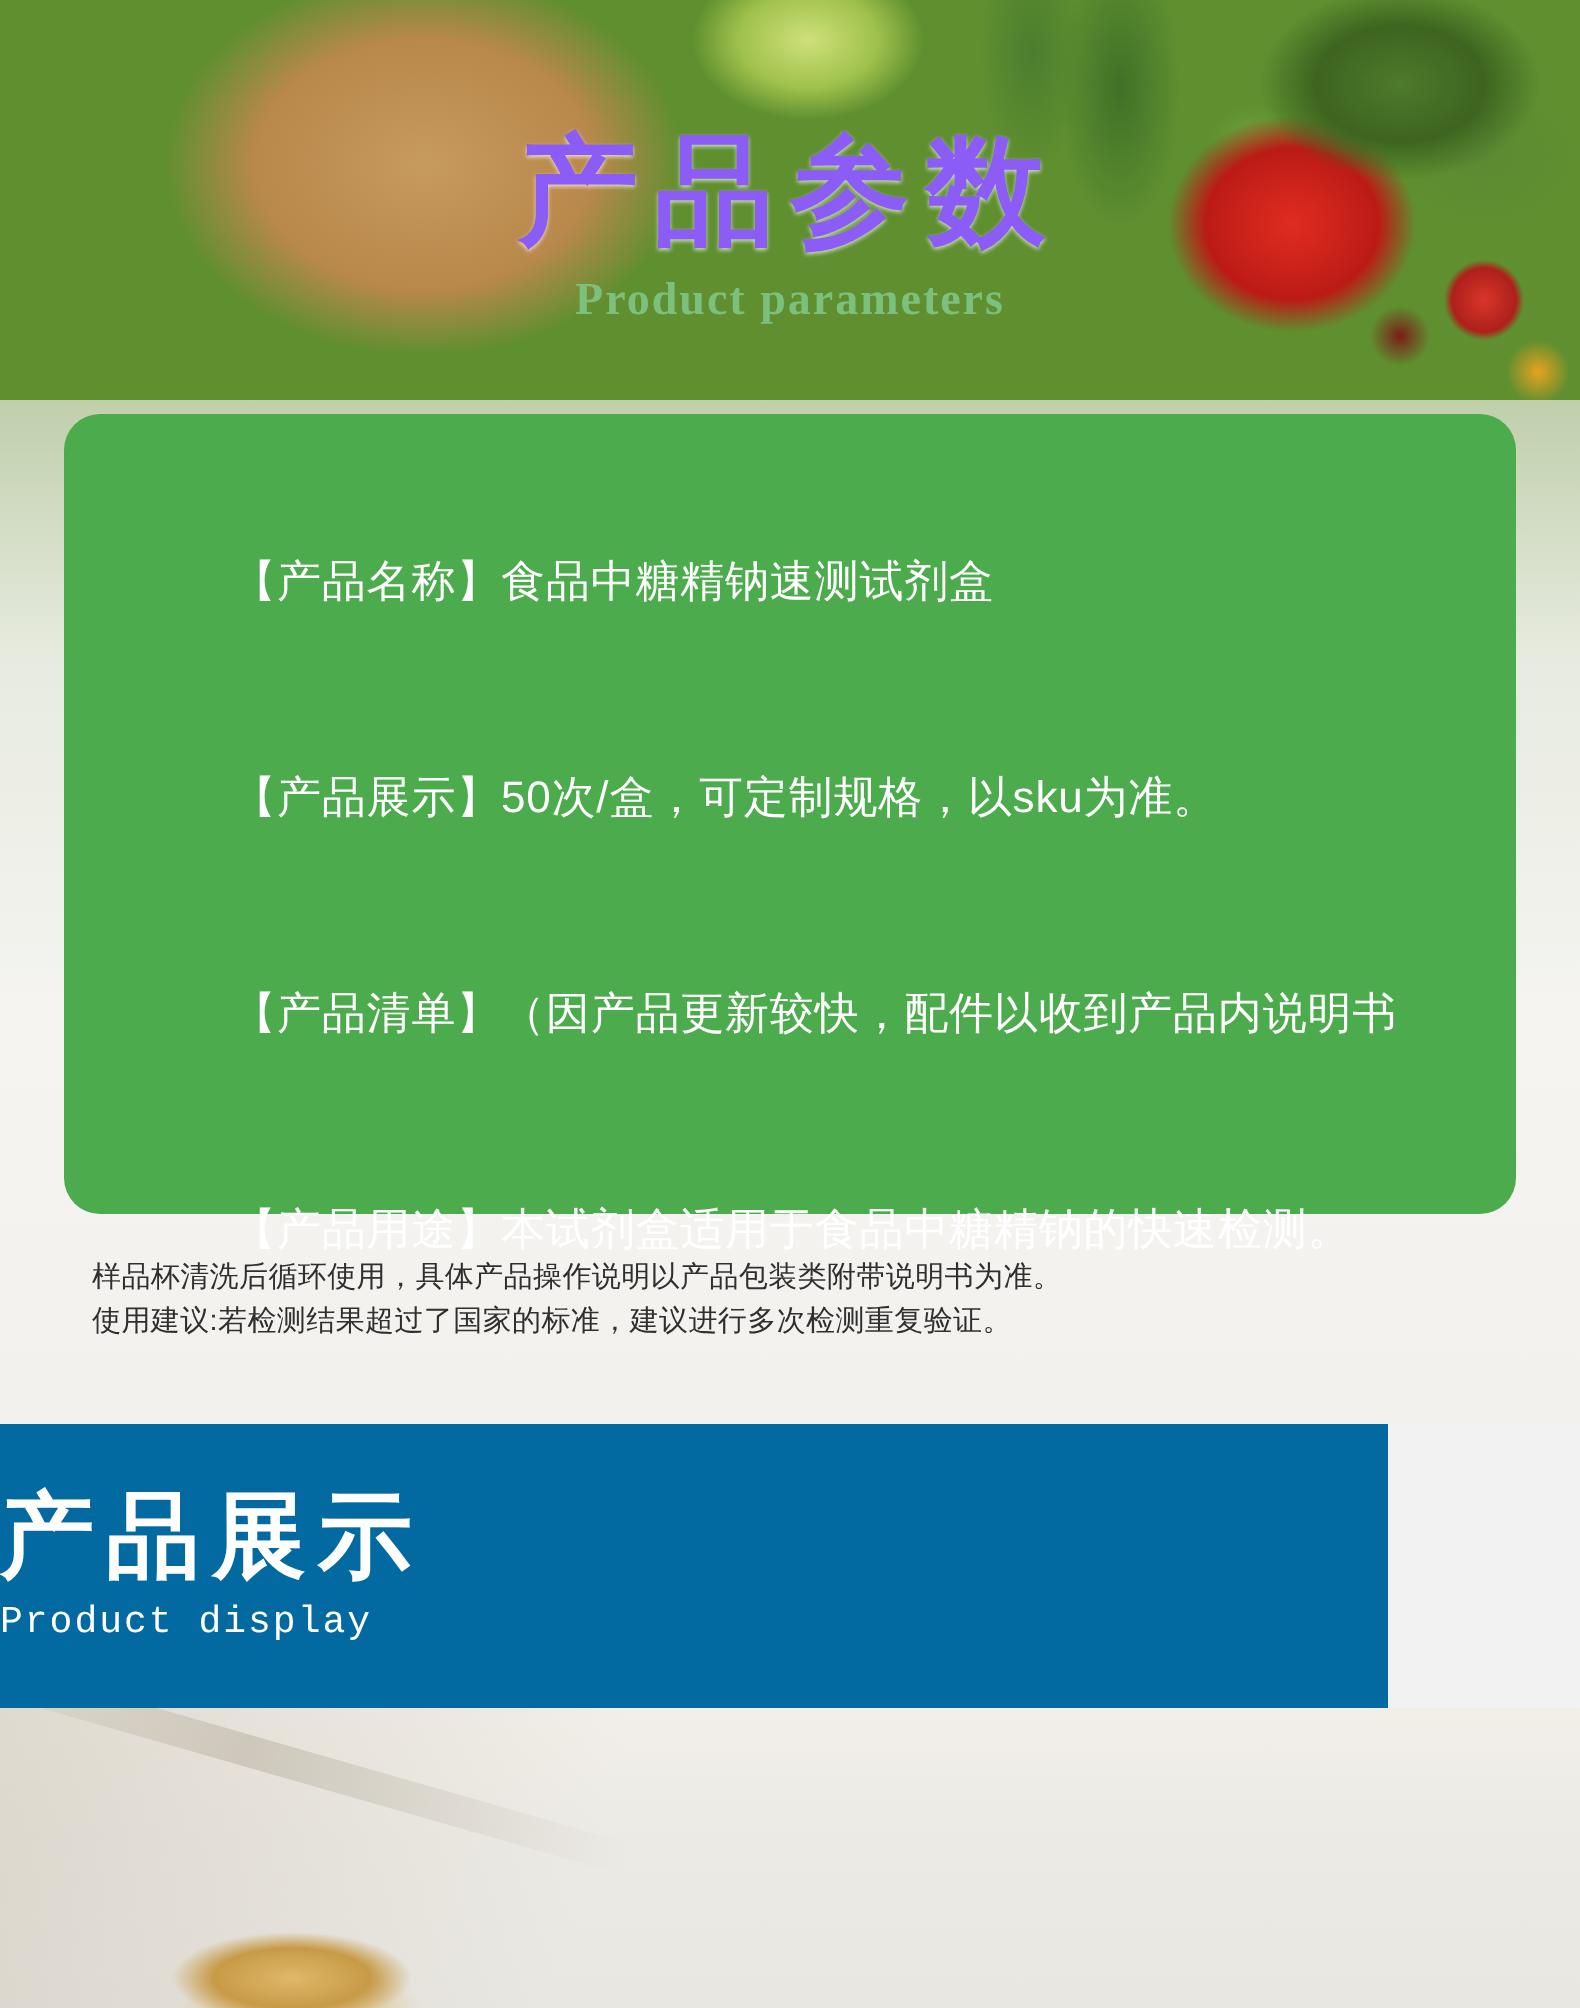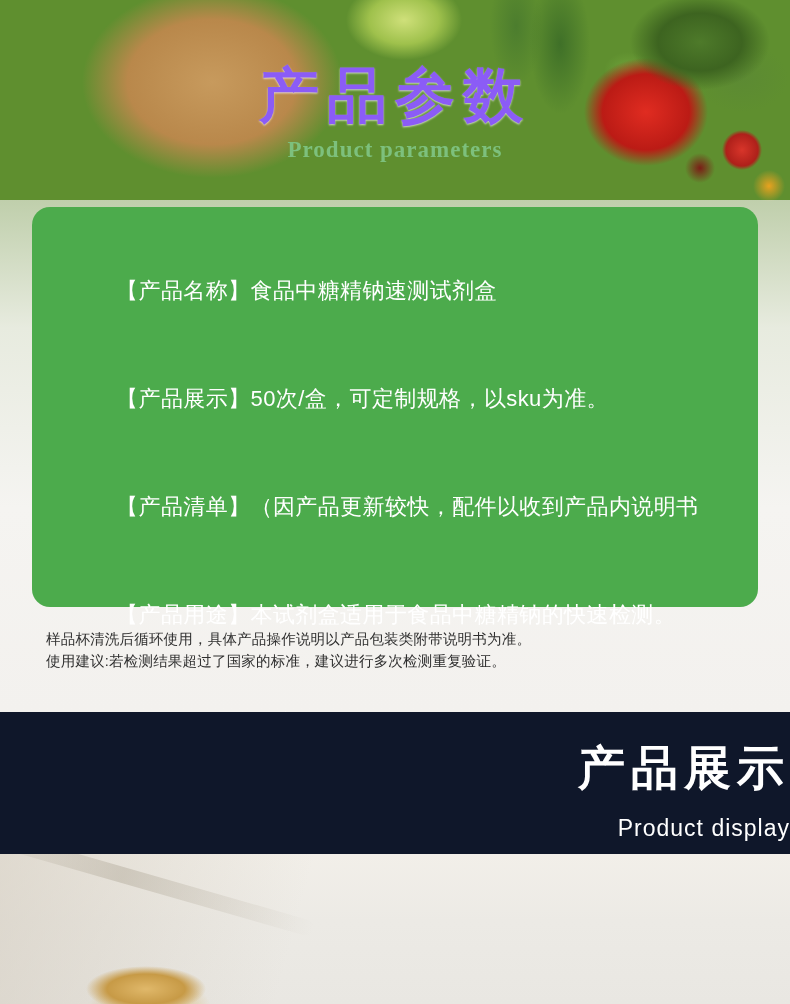--- a/index.html
+++ b/index.html
@@ -128,39 +128,39 @@
     font-size: 14.5px;
     line-height: 22px;
     letter-spacing: 0.2px;
   }
 
   
   .display-banner {
     position: absolute;
     left: 0;
     top: 712px;
-    width: 790px;
+    width: 694px;
     height: 142px;
-    background: #0f172a;
-    text-align: right;
+    background: #0369a1;
+    text-align: left;
   }
   .display-title {
     padding-top: 30px;
     font-size: 47px;
     font-weight: bold;
     color: #ffffff;
     letter-spacing: 6px;
     line-height: 1.1;
   }
   .display-subtitle {
-    margin-top: 21px;
-    font-size: 23px;
+    margin-top: 6px;
+    font-size: 19px;
     color: #ffffff;
     letter-spacing: 1px;
-    font-family: Liberation Sans, sans-serif;
+    font-family: Liberation Mono, monospace;
   }
 
   
   .bottom-photo {
     position: absolute;
     left: 0;
     top: 854px;
     width: 790px;
     height: 150px;
     overflow: hidden;

